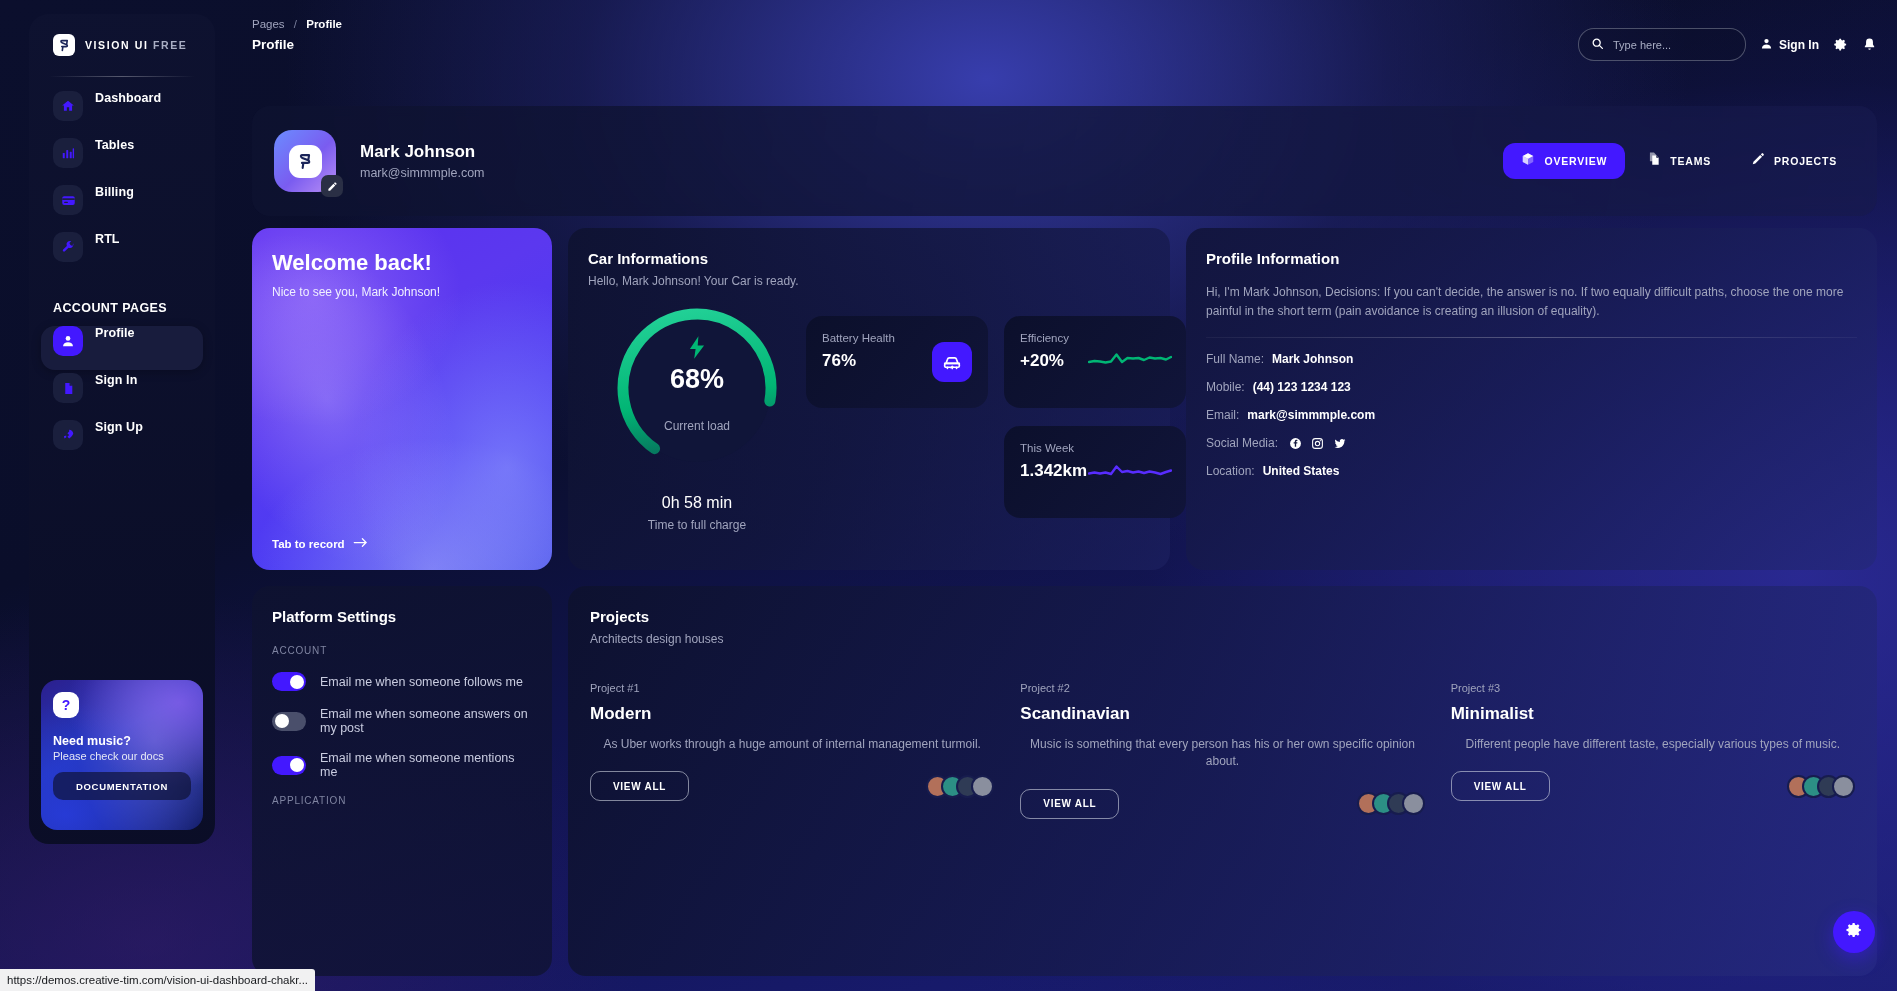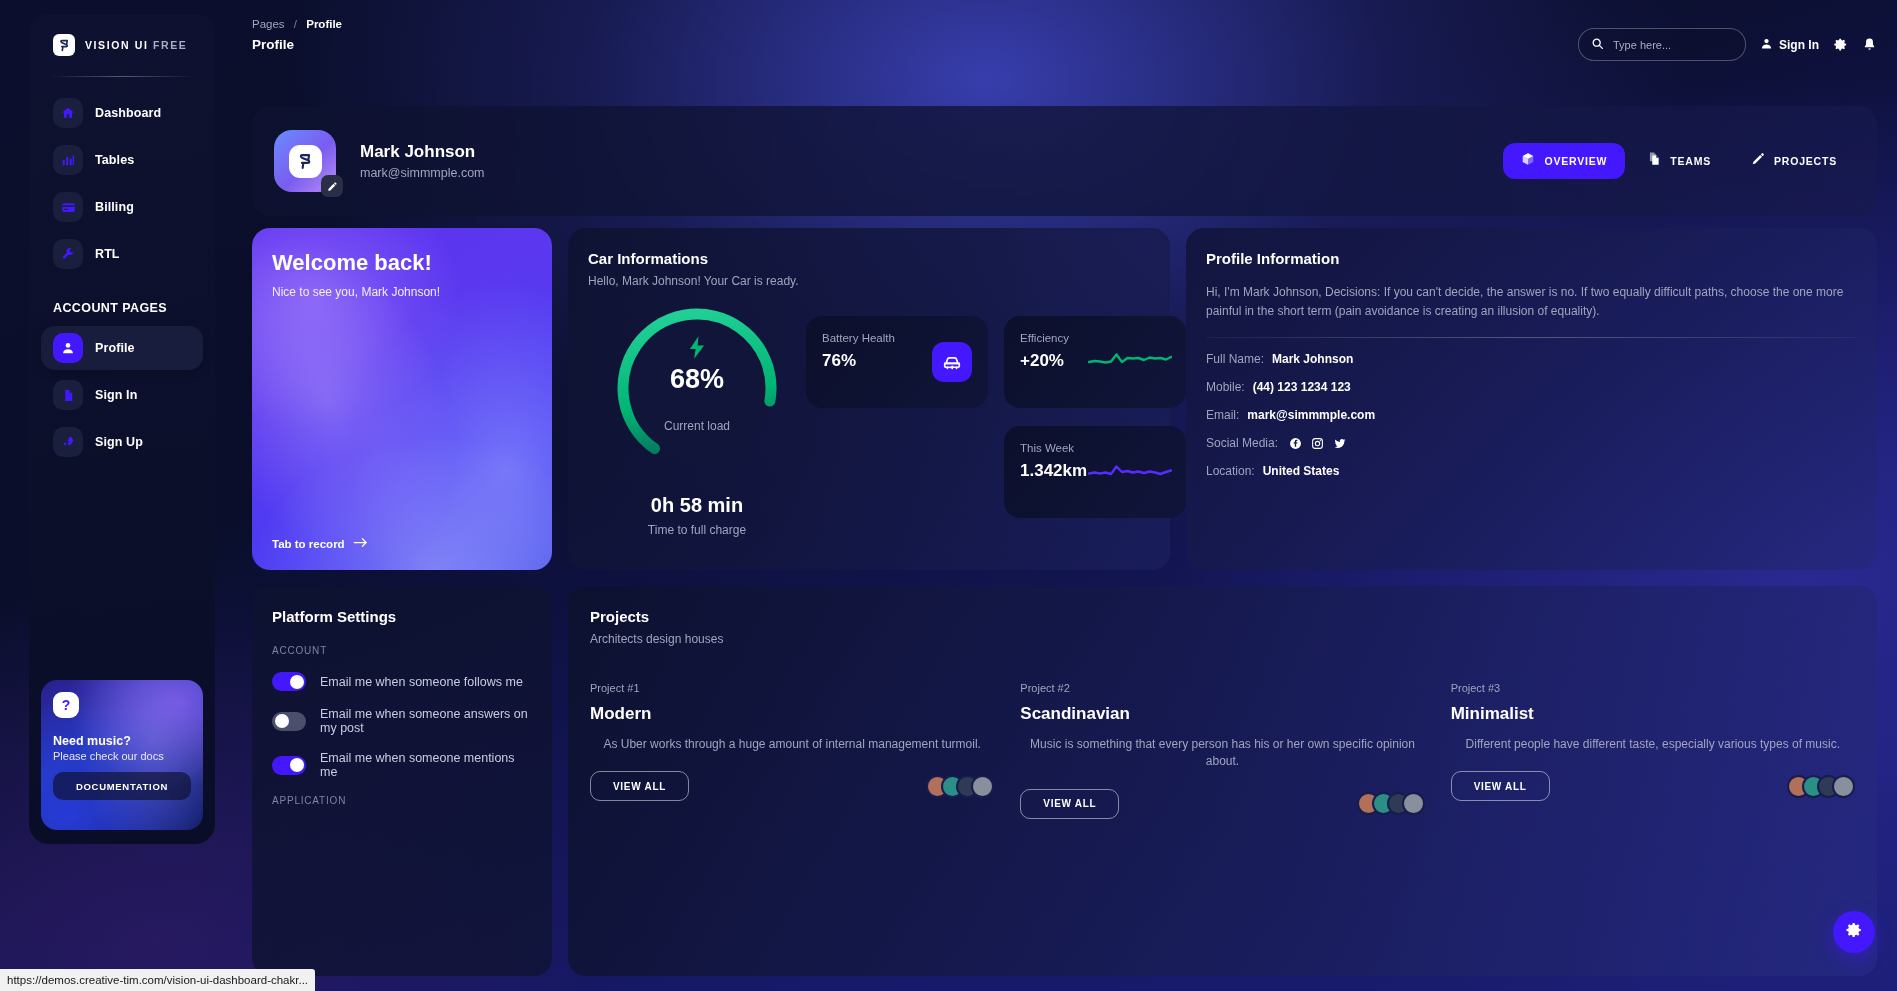--- a/index.html
+++ b/index.html
@@ -36,21 +36,21 @@
   .brand-name {
     font-size: 10.5px; font-weight: 700; letter-spacing: 1.6px;
     color: #ffffff; white-space: nowrap;
   }
   .brand-name .dim { color: #a9aec4; }
   .side-divider {
     height: 1px; margin: 20px 8px 14px 8px;
     background: linear-gradient(90deg, rgba(224,225,230,0) 0%, rgba(224,225,230,0.35) 50%, rgba(224,225,230,0) 100%);
   }
   .nav-item {
-    display: flex; align-items: center; gap: 12px;
+    display: flex; align-items: flex-start; gap: 12px;
     height: 44px; padding: 0 12px; margin: 3px 0;
     border-radius: 14px; cursor: pointer;
   }
   .nav-item.active { background: rgba(25,30,62,0.95); box-shadow: 0 2px 10px rgba(0,0,0,0.25); }
   .nav-ico {
     width: 30px; height: 30px; border-radius: 10px;
     background: #1a1f3d; flex: 0 0 auto;
     display: flex; align-items: center; justify-content: center;
   }
   .nav-ico.accent { background: #4318ff; }
@@ -181,21 +181,21 @@
   #gauge-wrap {
     position: absolute; left: 34px; top: 74px; width: 190px; text-align: center;
   }
   .gauge { position: relative; width: 172px; height: 172px; margin: 0 auto; }
   .gauge .bolt { position:absolute; left:50%; top:34px; transform: translateX(-50%); }
   .gauge-val {
     position: absolute; left: 0; right: 0; top: 62px;
     font-size: 27px; font-weight: 700; color: #fff;
   }
   .gauge-lbl { position: absolute; left:0; right:0; top: 117px; font-size: 12px; color: #a0a4bd; }
-  .gauge-time { margin-top: 20px; font-size: 20px; font-weight: 700; color: #fff; }
+  .gauge-time { margin-top: 20px; font-size: 16px; font-weight: 400; color: #fff; }
   .gauge-time-lbl { margin-top: 6px; font-size: 12px; color: #a0a4bd; }
   .mini {
     position: absolute; border-radius: 16px;
     background: linear-gradient(130deg, rgba(11,15,42,0.95) 0%, rgba(16,20,55,0.9) 100%);
     padding: 16px 16px;
   }
   .mini-lbl { font-size: 11.5px; color: #a0a4bd; }
   .mini-val { margin-top: 7px; font-size: 17px; font-weight: 700; color: #fff; }
   .mini-ico {
     position: absolute; right: 16px; top: 50%; transform: translateY(-50%);

